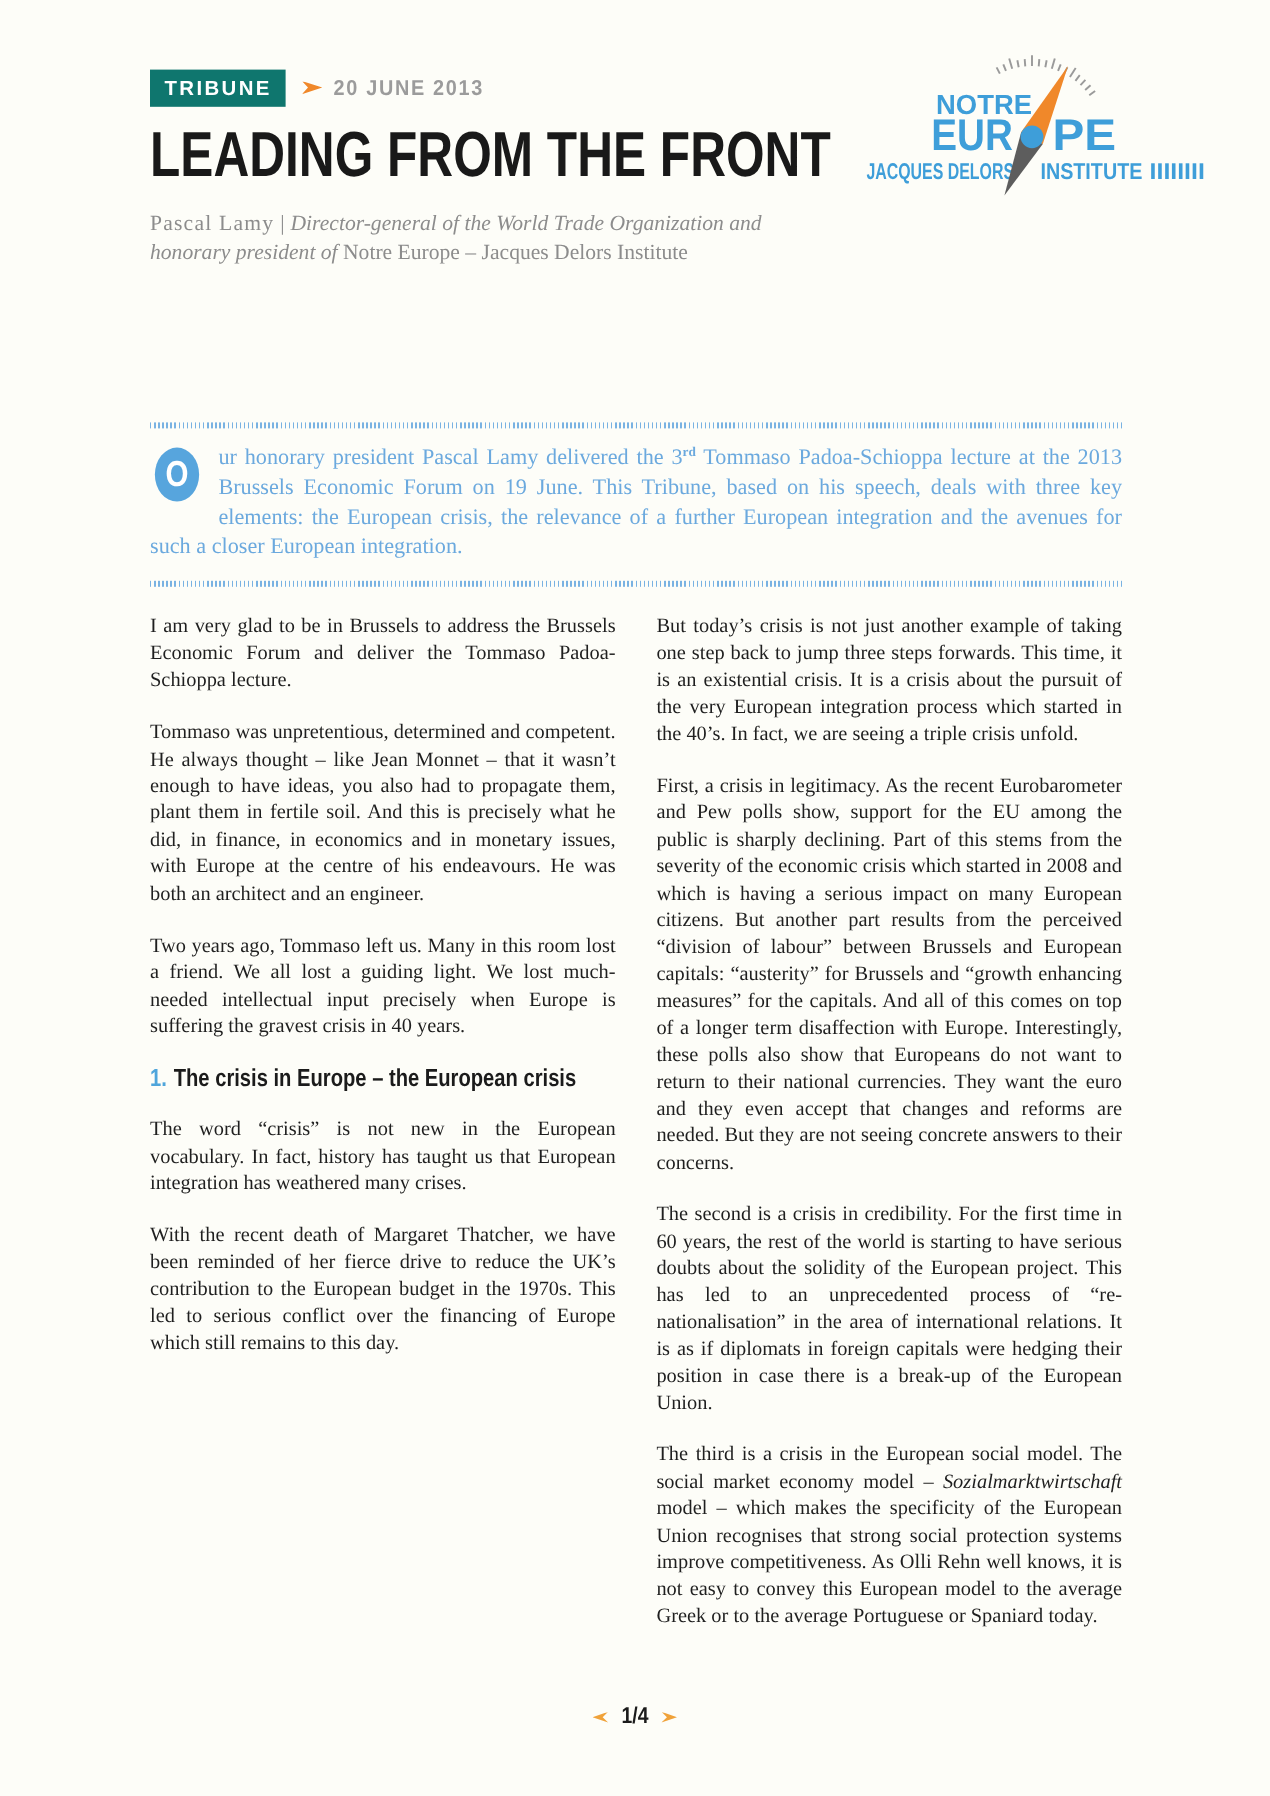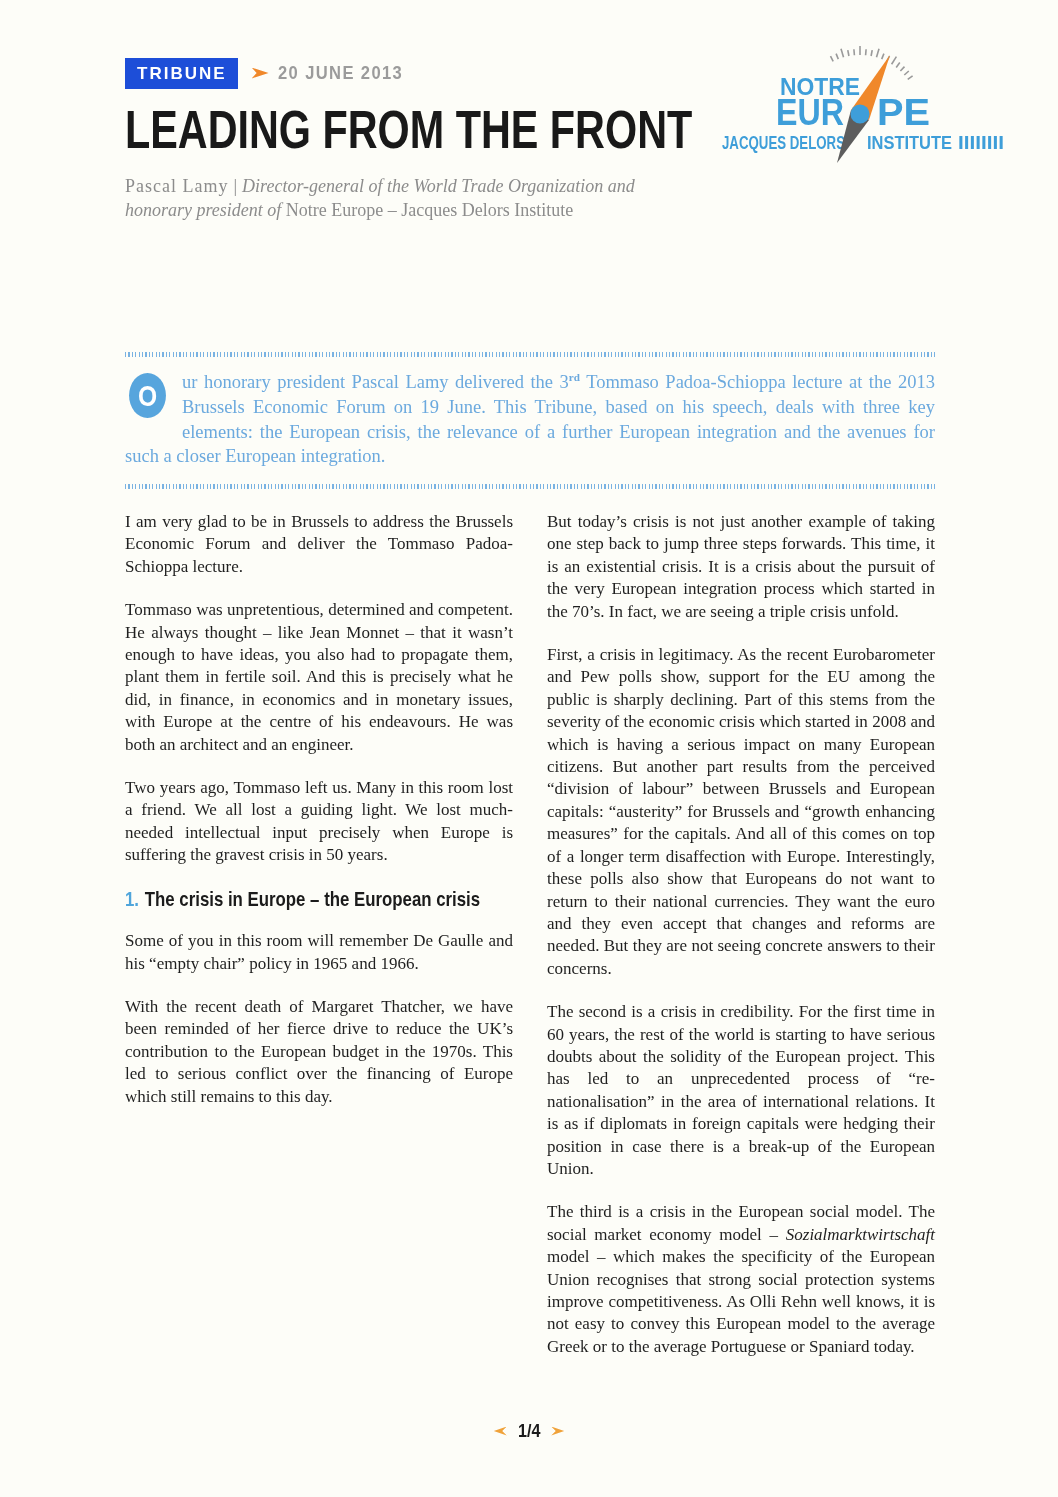--- a/index.html
+++ b/index.html
@@ -3,21 +3,21 @@
 <meta charset="utf-8">
 <style>
   html,body{margin:0;padding:0;}
   body{width:1058px;height:1497px;position:relative;background:#fdfdf8;overflow:hidden;
        font-family:"Liberation Serif","DejaVu Serif",serif;color:#222;}
   .sans{font-family:"Liberation Sans","DejaVu Sans",sans-serif;}
 
   
   .header{position:absolute;left:125px;top:56px;width:600px;}
   .badge-row{display:flex;align-items:center;height:34px;}
-  .badge{display:inline-block;background:#1d4ed8;color:#fff;font-family:"Liberation Sans",sans-serif;
+  .badge{display:inline-block;background:#0f766e;color:#fff;font-family:"Liberation Sans",sans-serif;
          font-weight:700;font-size:17px;letter-spacing:2px;padding:6px 11px 5px 12px;}
   .hdr-arrow{display:inline-block;width:17px;height:11px;background:#f0882a;margin:0 9px 0 14px;
              clip-path:polygon(100% 50%,0 0,30% 50%,0 100%);}
   .date{font-family:"Liberation Sans",sans-serif;font-weight:700;font-size:18px;color:#9b9b9b;
         letter-spacing:1.5px;transform:scaleX(.92);transform-origin:left;}
   h1.title{margin:9px 0 0 0;font-family:"Liberation Sans",sans-serif;font-weight:700;font-size:53px;
            color:#191919;white-space:nowrap;transform:scaleX(.78);transform-origin:left;letter-spacing:0;}
   .author{margin:14px 0 16px 0;width:550px;font-size:18px;line-height:24px;color:#8c8c8c;}
   .author .aname{letter-spacing:1px;}
   .author .asep{margin:0 5px;}
@@ -105,27 +105,27 @@
     <div class="intro-body">
       <span class="dropcap sans">O</span><span><span>ur honorary president Pascal Lamy delivered the 3</span><span class="sup">rd</span><span> Tommaso Padoa-Schioppa lecture at the 2013 Brussels Economic Forum on 19 June. This Tribune, based on his speech, deals with three key elements: the European crisis, the relevance of a further European integration and the avenues for such a closer European integration.</span></span>
     </div>
     <div class="tickline"></div>
   </section>
 
   <main class="columns">
     <div class="col">
         <p><span>I am very glad to be in Brussels to address the Brussels Economic Forum and deliver the Tommaso Padoa-Schioppa lecture.</span></p>
         <p><span>Tommaso was unpretentious, determined and competent. He always thought – like Jean Monnet – that it wasn’t enough to have ideas, you also had to propagate them, plant them in fertile soil. And this is precisely what he did, in finance, in economics and in monetary issues, with Europe at the centre of his endeavours. He was both an architect and an engineer.</span></p>
-        <p><span>Two years ago, Tommaso left us. Many in this room lost a friend. We all lost a guiding light. We lost much-needed intellectual input precisely when Europe is suffering the gravest crisis in 50 years.</span></p>
+        <p><span>Two years ago, Tommaso left us. Many in this room lost a friend. We all lost a guiding light. We lost much-needed intellectual input precisely when Europe is suffering the gravest crisis in 40 years.</span></p>
         <h2><span class="hnum">1.</span>The crisis in Europe – the European crisis</h2>
-        <p><span>Some of you in this room will remember De Gaulle and his “empty chair” policy in 1965 and 1966.</span></p>
+        <p><span>The word “crisis” is not new in the European vocabulary. In fact, history has taught us that European integration has weathered many crises.</span></p>
         <p><span>With the recent death of Margaret Thatcher, we have been reminded of her fierce drive to reduce the UK’s contribution to the European budget in the 1970s. This led to serious conflict over the financing of Europe which still remains to this day.</span></p>
       </div>
     <div class="col">
-        <p><span>But today’s crisis is not just another example of taking one step back to jump three steps forwards. This time, it is an existential crisis. It is a crisis about the pursuit of the very European integration process which started in the 70’s. In fact, we are seeing a triple crisis unfold.</span></p>
+        <p><span>But today’s crisis is not just another example of taking one step back to jump three steps forwards. This time, it is an existential crisis. It is a crisis about the pursuit of the very European integration process which started in the 40’s. In fact, we are seeing a triple crisis unfold.</span></p>
         <p><span>First, a </span><span class="b">crisis in legitimacy</span><span>. As the recent Eurobarometer and Pew polls show, support for the EU among the public is sharply declining. Part of this stems from the severity of the economic crisis which started in 2008 and which is having a serious impact on many European citizens. But another part results from the perceived “division of labour” between Brussels and European capitals: “austerity” for Brussels and “growth enhancing measures” for the capitals. And all of this comes on top of a longer term disaffection with Europe. Interestingly, these polls also show that Europeans do not want to return to their national currencies. They want the euro and they even accept that changes and reforms are needed. But they are not seeing concrete answers to their concerns.</span></p>
         <p><span>The second is a </span><span class="b">crisis in credibility</span><span>. For the first time in 60 years, the rest of the world is starting to have serious doubts about the solidity of the European project. This has led to an unprecedented process of “re-nationalisation” in the area of international relations. It is as if diplomats in foreign capitals were hedging their position in case there is a break-up of the European Union.</span></p>
         <p><span>The third is a </span><span class="b">crisis in the European social model</span><span>. The social market economy model – </span><span class="i">Sozialmarktwirtschaft</span><span> model – which makes the specificity of the European Union recognises that strong social protection systems improve competitiveness. As Olli Rehn well knows, it is not easy to convey this European model to the average Greek or to the average Portuguese or Spaniard today.</span></p>
       </div>
   </main>
 
   <footer class="footer">
     <span class="inner">
       <span class="arr-l"></span>
       <span class="pnum">1/4</span>

